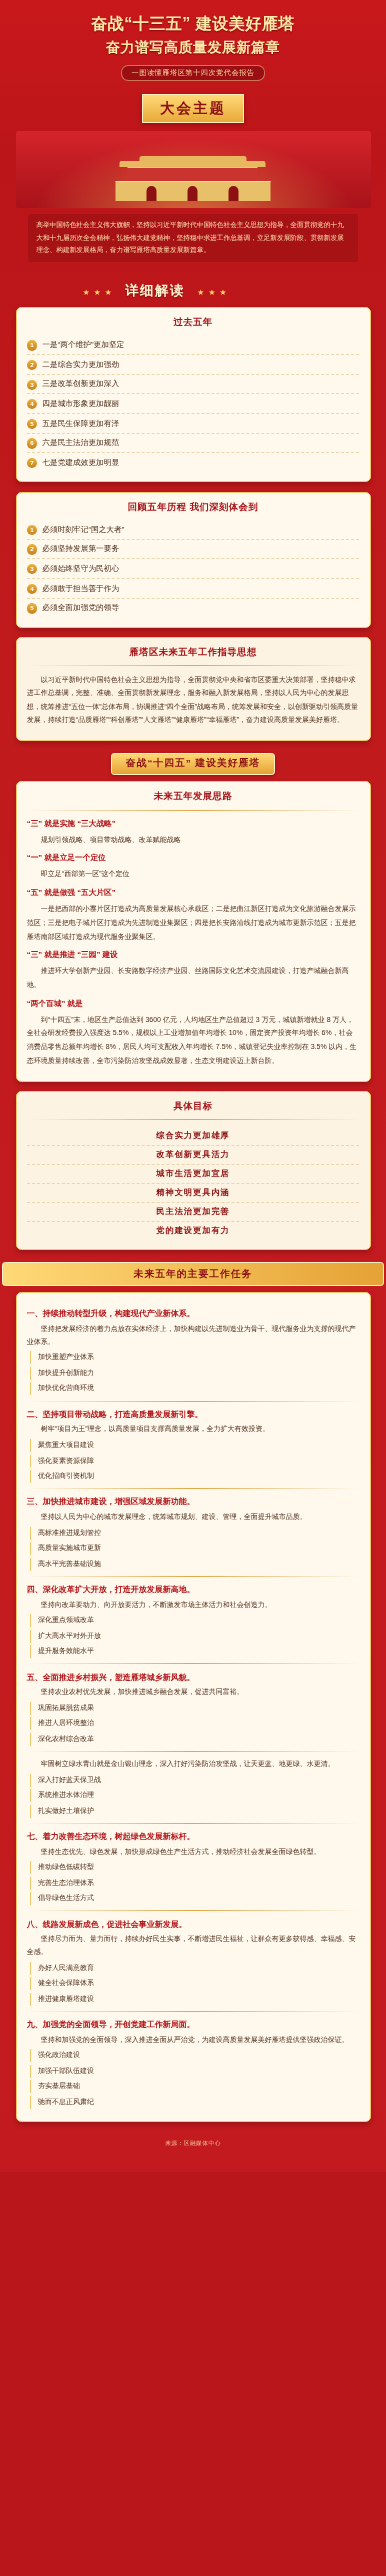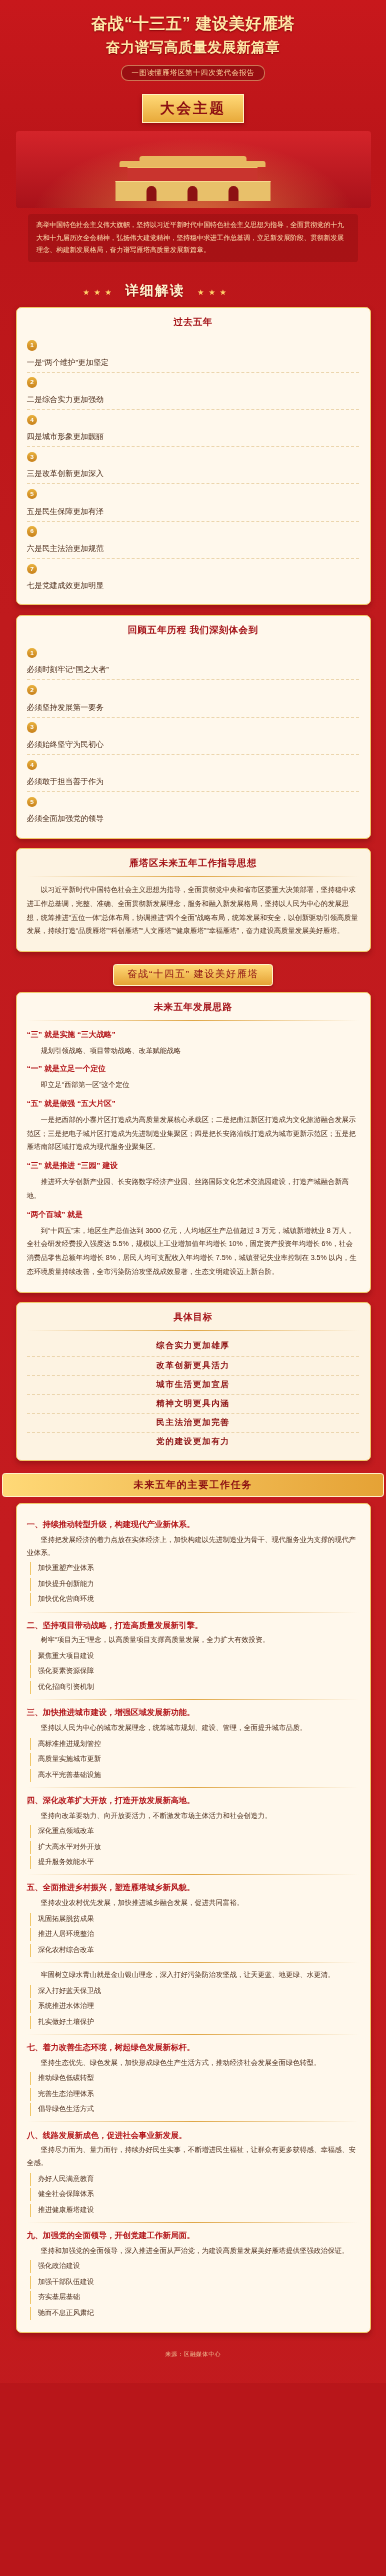--- a/index.html
+++ b/index.html
@@ -124,21 +124,21 @@
   .subband {
     width: 355px;
     margin: 11.3px auto 6.2px;
     text-align: center;
   }
   .subband-inner {
     display: inline-block;
     background: linear-gradient(180deg,#ffd977 0%, #e5a235 100%);
     color: #8d1113;
     font-size: 9.8px;
-    font-weight: normal;
+    font-weight: bold;
     letter-spacing: 1px;
     padding: 3.6px 13.4px;
     border-radius: 3.1px;
     border: 1px solid #fff1c6;
     box-shadow: 0 1px 3.1px rgba(80,0,0,.4);
   }
 
   
   .card {
     width: 355px;
@@ -167,21 +167,20 @@
   .num-list { list-style: none; }
   .num-list li {
     display: flex;
     align-items: flex-start;
     gap: 5.2px;
     font-size: 7.7px;
     line-height: 1.75;
     color: #4a2a18;
     padding: 2.6px 0;
     border-bottom: 0.5px dashed #ecd6ae;
-    flex-direction: column;
   }
   .num-list li:last-child { border-bottom: none; }
   .bullet {
     flex: 0 0 auto;
     width: 10.3px; height: 10.3px;
     margin-top: 2.1px;
     border-radius: 50%;
     background: linear-gradient(180deg,#e9b23f,#c8811c);
     color: #fff;
     font-size: 6.2px;
@@ -302,26 +301,26 @@
     <ul class="num-list">
       <li>
           <span class="bullet">1</span>
           <span class="li-text">一是“两个维护”更加坚定</span>
         </li>
       <li>
           <span class="bullet">2</span>
           <span class="li-text">二是综合实力更加强劲</span>
         </li>
       <li>
+          <span class="bullet">3</span>
+          <span class="li-text">三是改革创新更加深入</span>
+        </li>
+      <li>
           <span class="bullet">4</span>
           <span class="li-text">四是城市形象更加靓丽</span>
-        </li>
-      <li>
-          <span class="bullet">3</span>
-          <span class="li-text">三是改革创新更加深入</span>
         </li>
       <li>
           <span class="bullet">5</span>
           <span class="li-text">五是民生保障更加有泽</span>
         </li>
       <li>
           <span class="bullet">6</span>
           <span class="li-text">六是民主法治更加规范</span>
         </li>
       <li>

